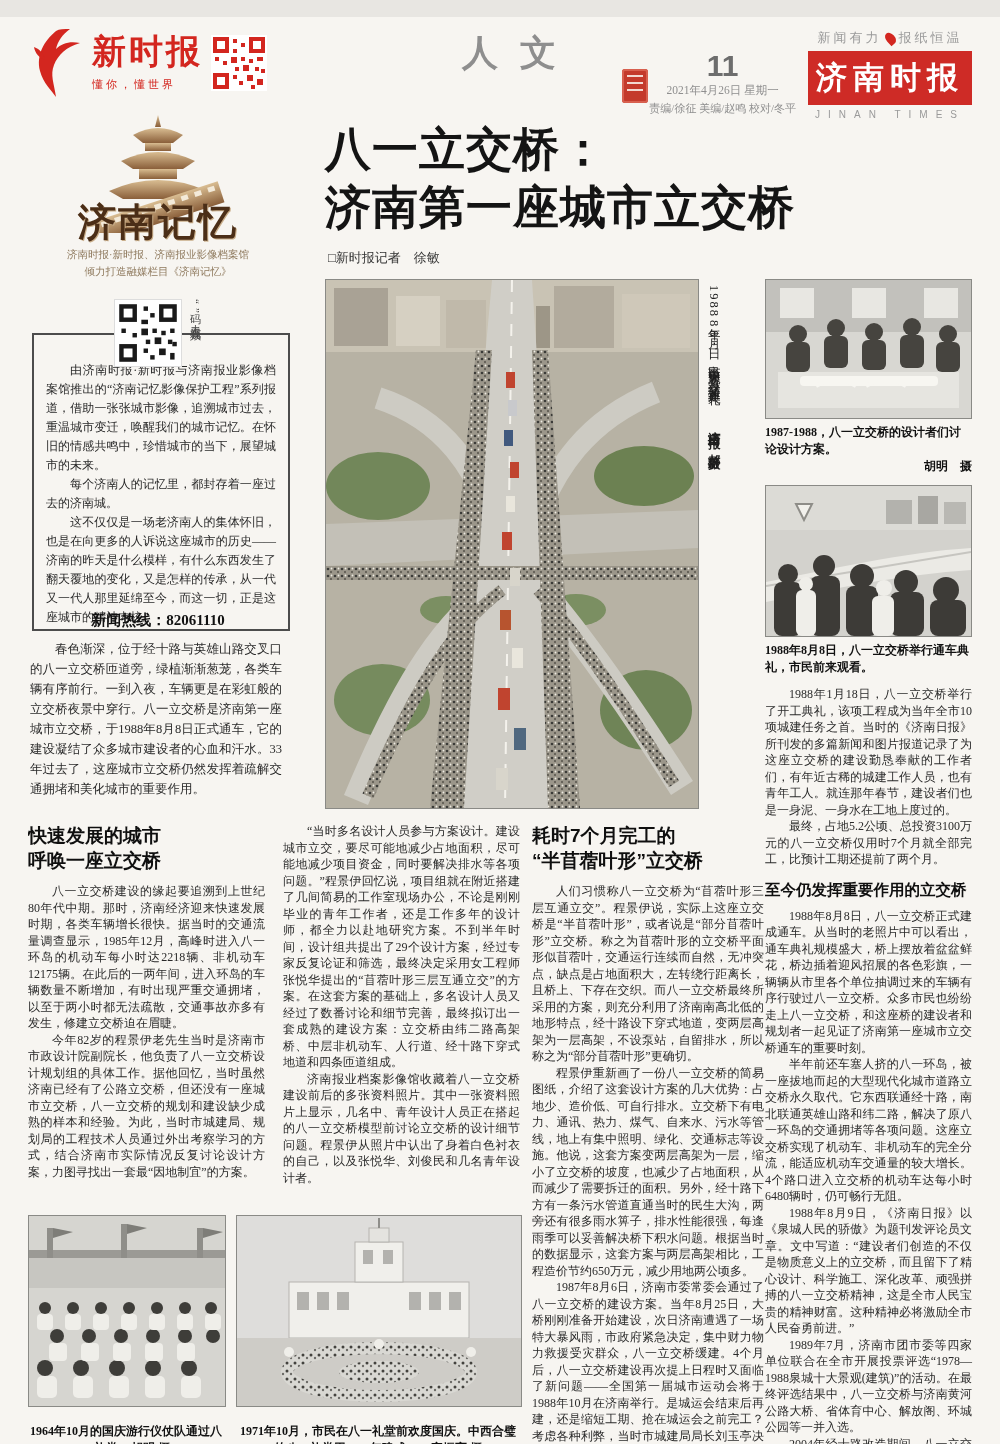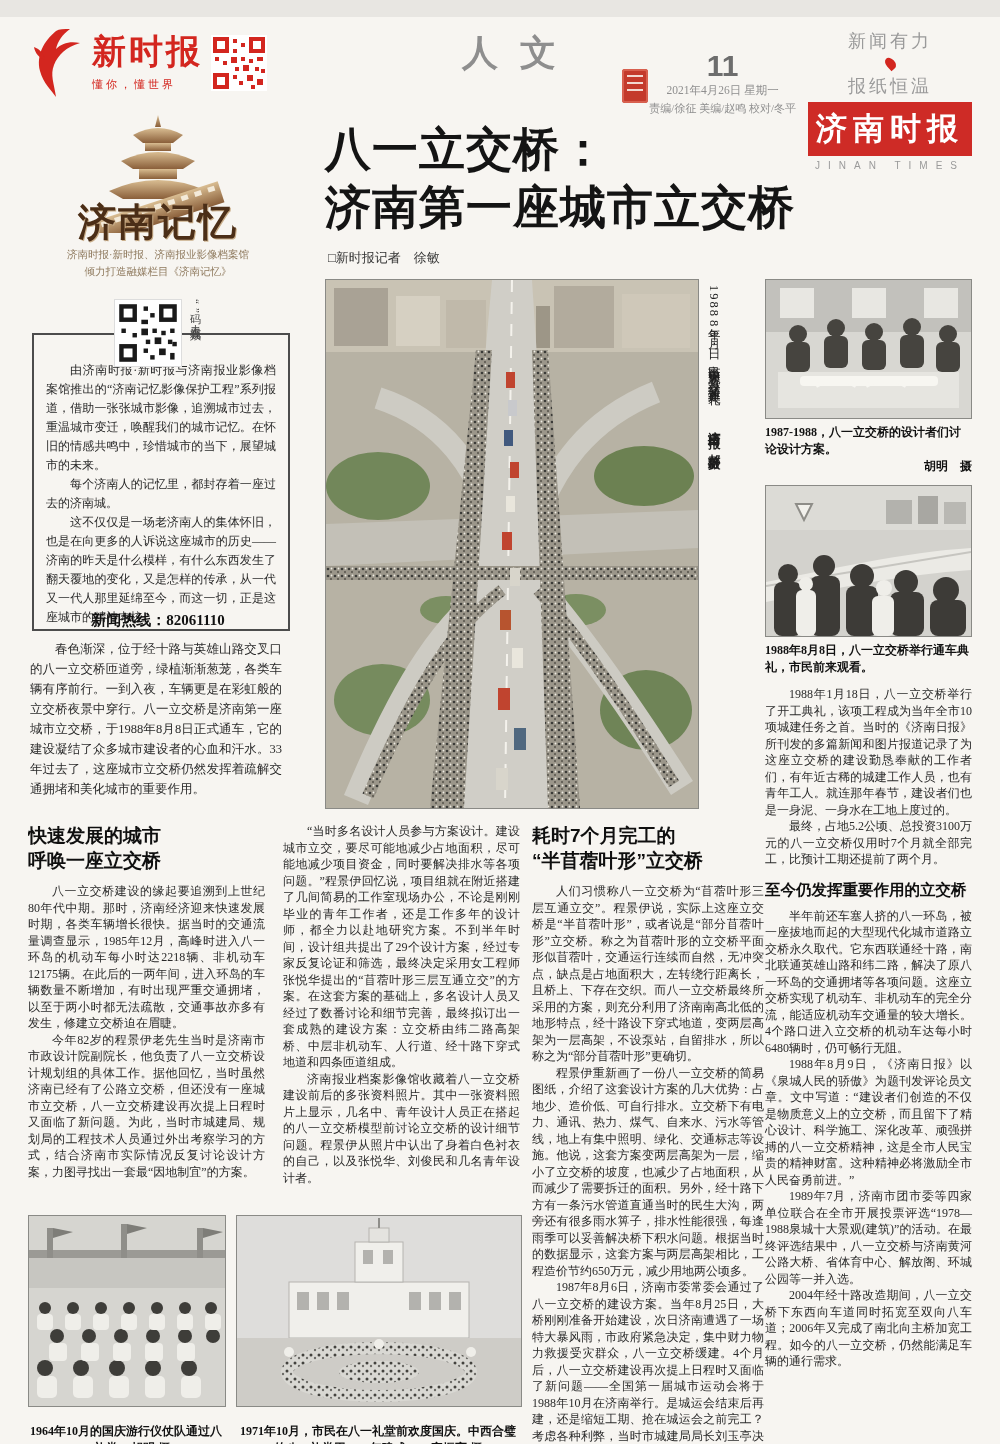--- a/index.html
+++ b/index.html
@@ -21,22 +21,22 @@
         box-shadow:inset 0 0 0 2px #d8604f;}
   .seal i{position:absolute;left:5px;top:6px;width:16px;height:2px;background:#f2d9d2;box-shadow:0 7px 0 #f2d9d2,0 14px 0 #f2d9d2;}
 
   .header-right{position:absolute;right:28px;top:12px;display:flex;align-items:flex-start;gap:12px;}
   .hdr-meta{text-align:center;padding-top:22px;color:#8f8f8f;}
   .page-num{font-size:30px;font-weight:bold;color:#6d6d6d;line-height:1;
         font-family:"Liberation Sans","DejaVu Sans",sans-serif;}
   .hdr-date{font-size:11.5px;margin-top:2px;}
   .hdr-staff{font-size:11px;margin-top:3px;}
   .hdr-brand{text-align:center;}
-  .slogan{font-size:18px;color:#9a9a9a;letter-spacing:3px;margin-bottom:4px;
-        font-family:"Liberation Sans","DejaVu Sans",sans-serif;display:flex;align-items:center;justify-content:center;gap:4px;flex-direction:column;}
+  .slogan{font-size:13px;color:#9a9a9a;letter-spacing:3px;margin-bottom:4px;
+        font-family:"Liberation Sans","DejaVu Sans",sans-serif;display:flex;align-items:center;justify-content:center;gap:4px;}
   .flame{display:inline-block;width:9px;height:13px;background:#d3261f;border-radius:50% 50% 50% 0;transform:rotate(-42deg);}
   .redbox{width:164px;height:54px;background:#ce2b26;color:#fff;font-weight:bold;font-size:31px;
         letter-spacing:6px;display:flex;align-items:center;justify-content:center;}
   .entitle{font-size:10px;color:#9a9a9a;letter-spacing:8px;margin-top:4px;
         font-family:"Liberation Sans","DejaVu Sans",sans-serif;}
 
   
   .memory-logo{position:absolute;left:26px;top:96px;width:264px;text-align:center;}
   .memory-title{font-size:38px;font-weight:bold;color:#4b2e17;letter-spacing:2px;line-height:1;
         margin-top:-34px;position:relative;text-shadow:1px 1px 0 #c9ae8a;}
@@ -362,34 +362,35 @@
       </g>
     </svg>
     <p class="cap">
       <span>1988年8月8日，八一立交桥举行通车典礼，市民前来观看。</span>
     </p>
 
     <p class="body">1988年1月18日，八一立交桥举行了开工典礼，该项工程成为当年全市10项城建任务之首。当时的《济南日报》所刊发的多篇新闻和图片报道记录了为这座立交桥的建设勤恳奉献的工作者们，有年近古稀的城建工作人员，也有青年工人。就连那年春节，建设者们也是一身泥、一身水在工地上度过的。</p>
     <p class="body">最终，占地5.2公顷、总投资3100万元的八一立交桥仅用时7个月就全部完工，比预计工期还提前了两个月。</p>
 
     <h3 class="sec3-title">至今仍发挥重要作用的立交桥</h3>
+    <p class="body">1988年8月8日，八一立交桥正式建成通车。从当时的老照片中可以看出，通车典礼规模盛大，桥上摆放着盆盆鲜花，桥边插着迎风招展的各色彩旗，一辆辆从市里各个单位抽调过来的车辆有序行驶过八一立交桥。众多市民也纷纷走上八一立交桥，和这座桥的建设者和规划者一起见证了济南第一座城市立交桥通车的重要时刻。</p>
     <p class="body">半年前还车塞人挤的八一环岛，被一座拔地而起的大型现代化城市道路立交桥永久取代。它东西联通经十路，南北联通英雄山路和纬二路，解决了原八一环岛的交通拥堵等各项问题。这座立交桥实现了机动车、非机动车的完全分流，能适应机动车交通量的较大增长。4个路口进入立交桥的机动车达每小时6480辆时，仍可畅行无阻。</p>
     <p class="body">1988年8月9日，《济南日报》以《泉城人民的骄傲》为题刊发评论员文章。文中写道：“建设者们创造的不仅是物质意义上的立交桥，而且留下了精心设计、科学施工、深化改革、顽强拼搏的八一立交桥精神，这是全市人民宝贵的精神财富。这种精神必将激励全市人民奋勇前进。”</p>
     <p class="body">1989年7月，济南市团市委等四家单位联合在全市开展投票评选“1978—1988泉城十大景观(建筑)”的活动。在最终评选结果中，八一立交桥与济南黄河公路大桥、省体育中心、解放阁、环城公园等一并入选。</p>
     <p class="body">2004年经十路改造期间，八一立交桥下东西向车道同时拓宽至双向八车道；2006年又完成了南北向主桥加宽工程。如今的八一立交桥，仍然能满足车辆的通行需求。</p>
 
   </div>
 
   <div class="cols2">
     <h3 class="sec-title">
       <span>快速发展的城市</span><br>
       <span>呼唤一座立交桥</span>
     </h3>
     <p>八一立交桥建设的缘起要追溯到上世纪80年代中期。那时，济南经济迎来快速发展时期，各类车辆增长很快。据当时的交通流量调查显示，1985年12月，高峰时进入八一环岛的机动车每小时达2218辆、非机动车12175辆。在此后的一两年间，进入环岛的车辆数量不断增加，有时出现严重交通拥堵，以至于两小时都无法疏散，交通事故亦多有发生，修建立交桥迫在眉睫。</p>
-    <p>今年82岁的程景伊老先生当时是济南市市政设计院副院长，他负责了八一立交桥设计规划组的具体工作。据他回忆，当时虽然济南已经有了公路立交桥，但还没有一座城市立交桥，八一立交桥建设再次提上日程时又面临了新问题。为此，当时市城建局、规划局的工程技术人员通过外出考察学习的方式，结合济南市实际情况反复讨论设计方案，力图寻找出一套最“因地制宜”的方案。</p>
+    <p>今年82岁的程景伊老先生当时是济南市市政设计院副院长，他负责了八一立交桥设计规划组的具体工作。据他回忆，当时虽然济南已经有了公路立交桥，但还没有一座城市立交桥，八一立交桥的规划和建设缺少成熟的样本和经验。为此，当时市城建局、规划局的工程技术人员通过外出考察学习的方式，结合济南市实际情况反复讨论设计方案，力图寻找出一套最“因地制宜”的方案。</p>
     <p>“当时多名设计人员参与方案设计。建设城市立交，要尽可能地减少占地面积，尽可能地减少项目资金，同时要解决排水等各项问题。”程景伊回忆说，项目组就在附近搭建了几间简易的工作室现场办公，不论是刚刚毕业的青年工作者，还是工作多年的设计师，都全力以赴地研究方案。不到半年时间，设计组共提出了29个设计方案，经过专家反复论证和筛选，最终决定采用女工程师张悦华提出的“苜蓿叶形三层互通立交”的方案。在这套方案的基础上，多名设计人员又经过了数番讨论和细节完善，最终拟订出一套成熟的建设方案：立交桥由纬二路高架桥、中层非机动车、人行道、经十路下穿式地道和四条匝道组成。</p>
     <p>济南报业档案影像馆收藏着八一立交桥建设前后的多张资料照片。其中一张资料照片上显示，几名中、青年设计人员正在搭起的八一立交桥模型前讨论立交桥的设计细节问题。程景伊从照片中认出了身着白色衬衣的自己，以及张悦华、刘俊民和几名青年设计者。</p>
 
   </div>
 
   <div class="col3">
     <h3 class="sec-title">
       <span>耗时7个月完工的</span><br>
       <span>“半苜蓿叶形”立交桥</span>
     </h3>

